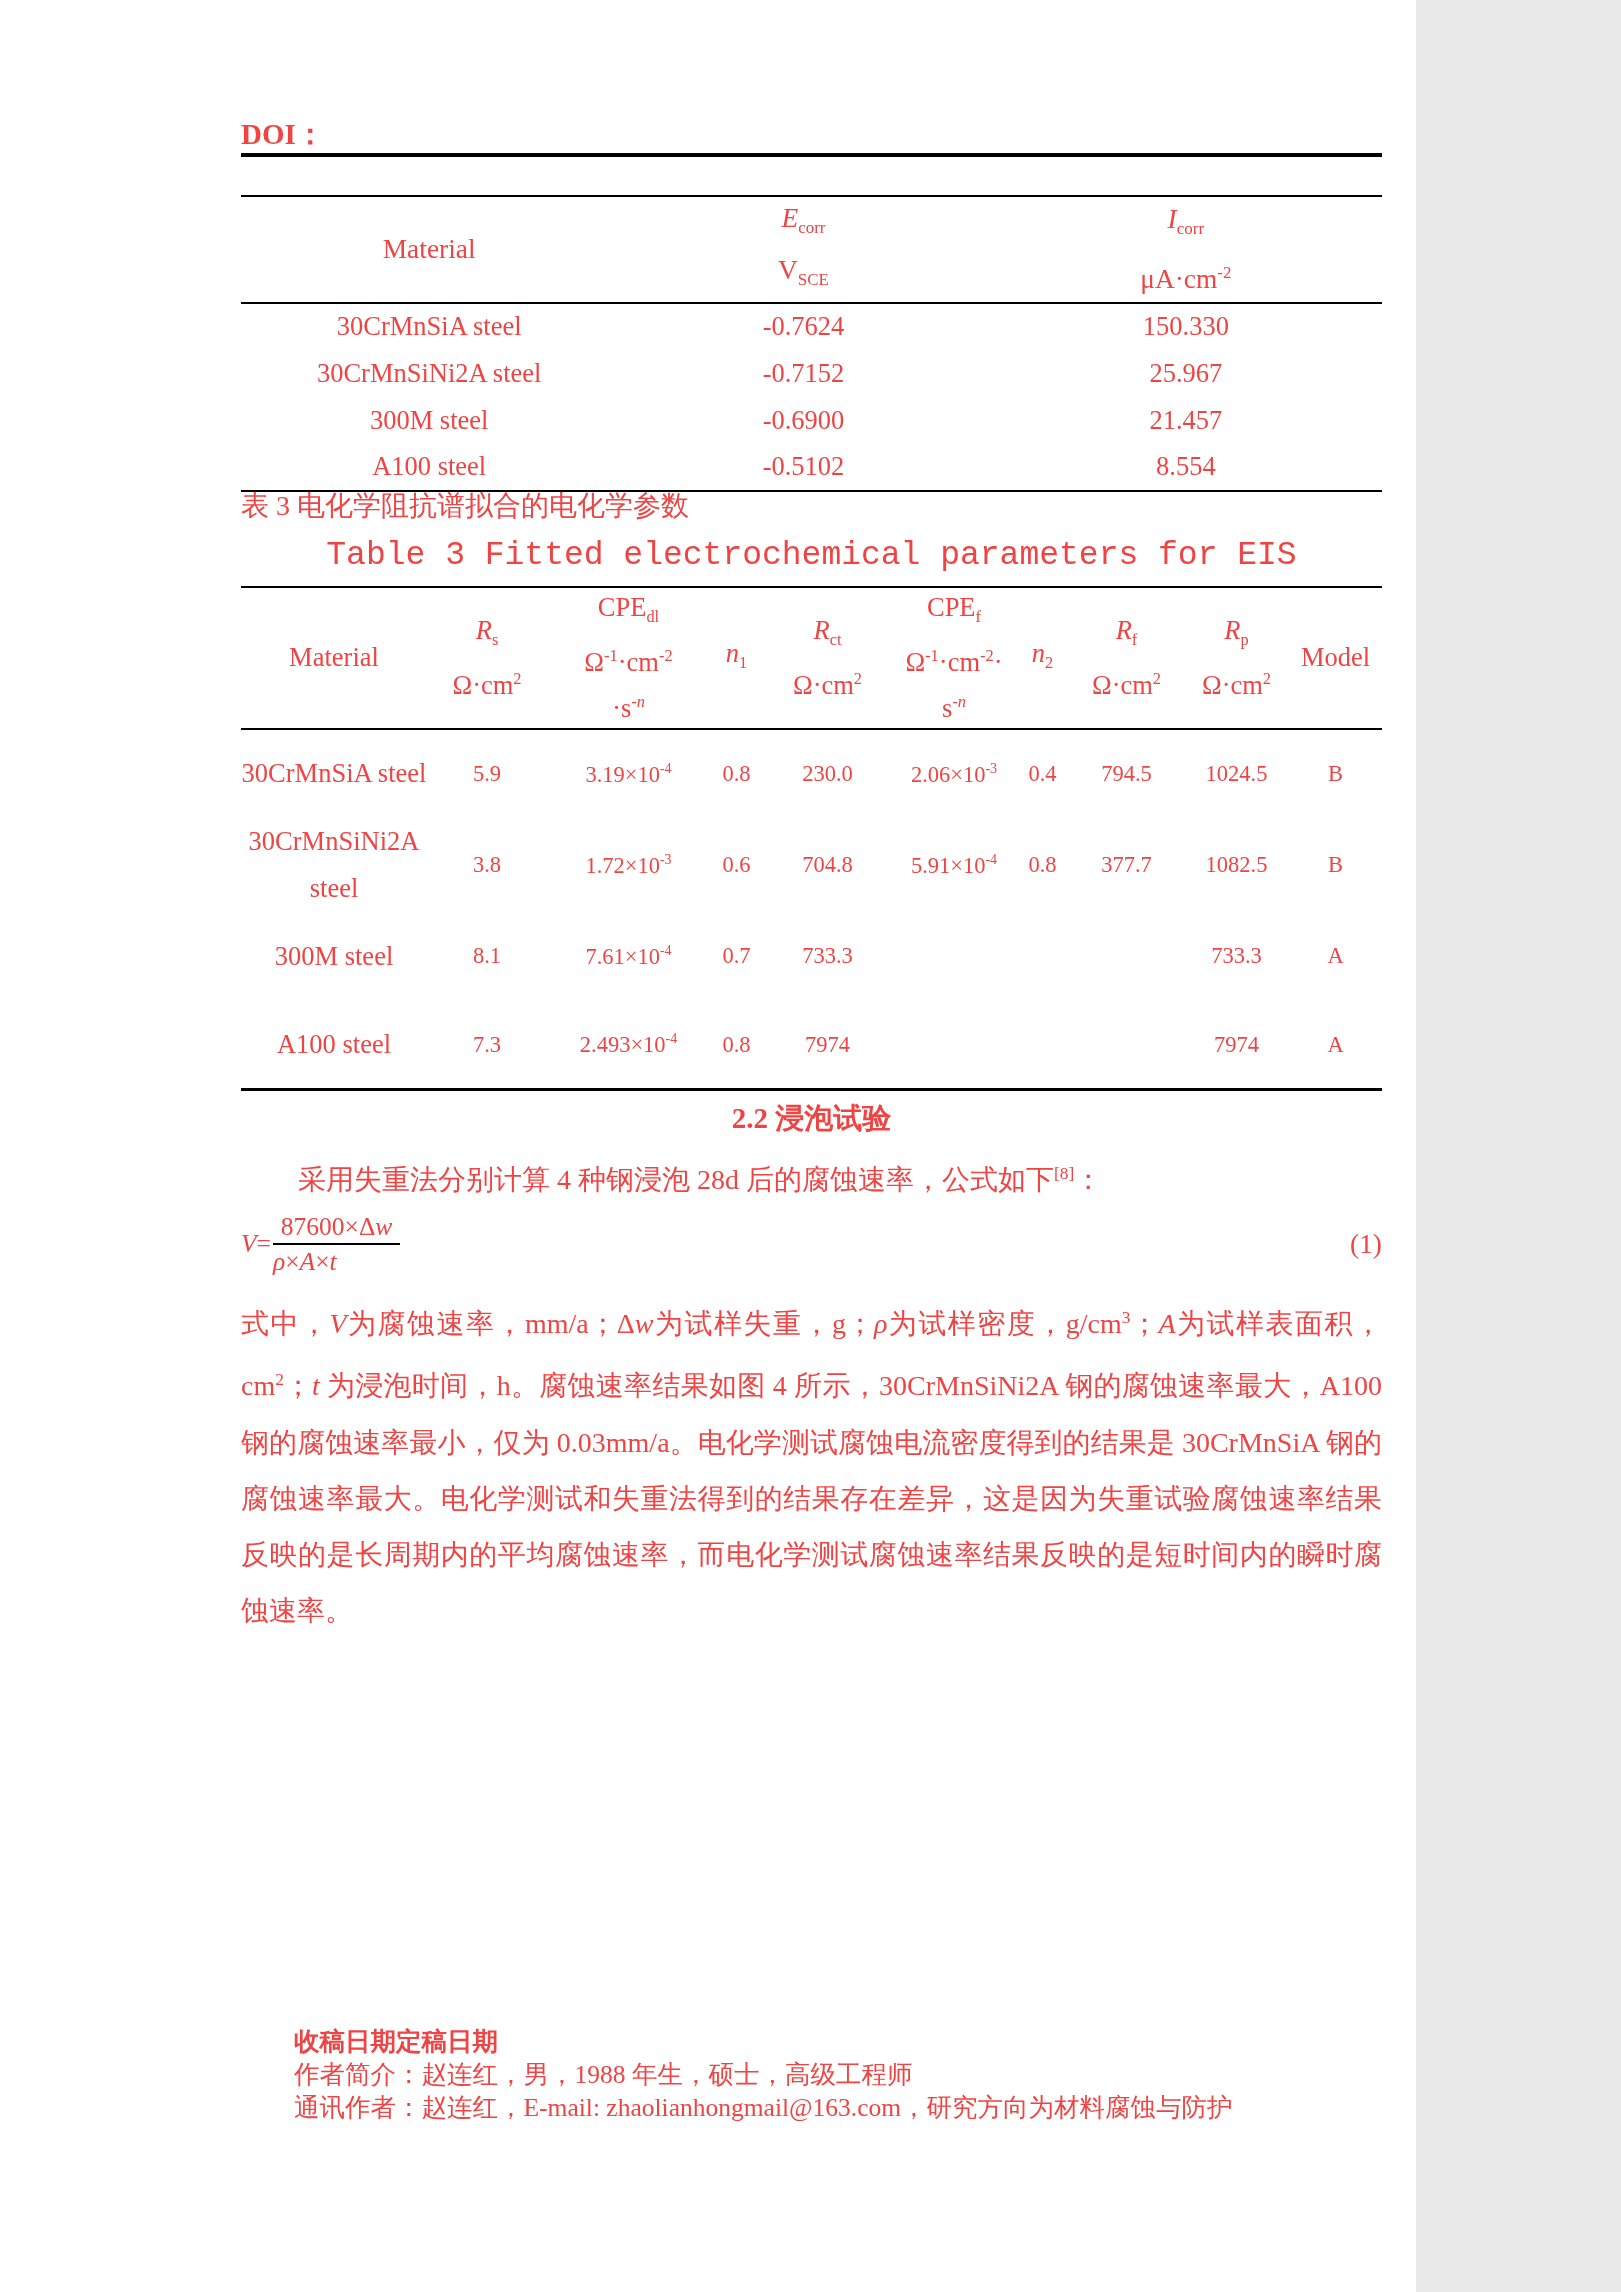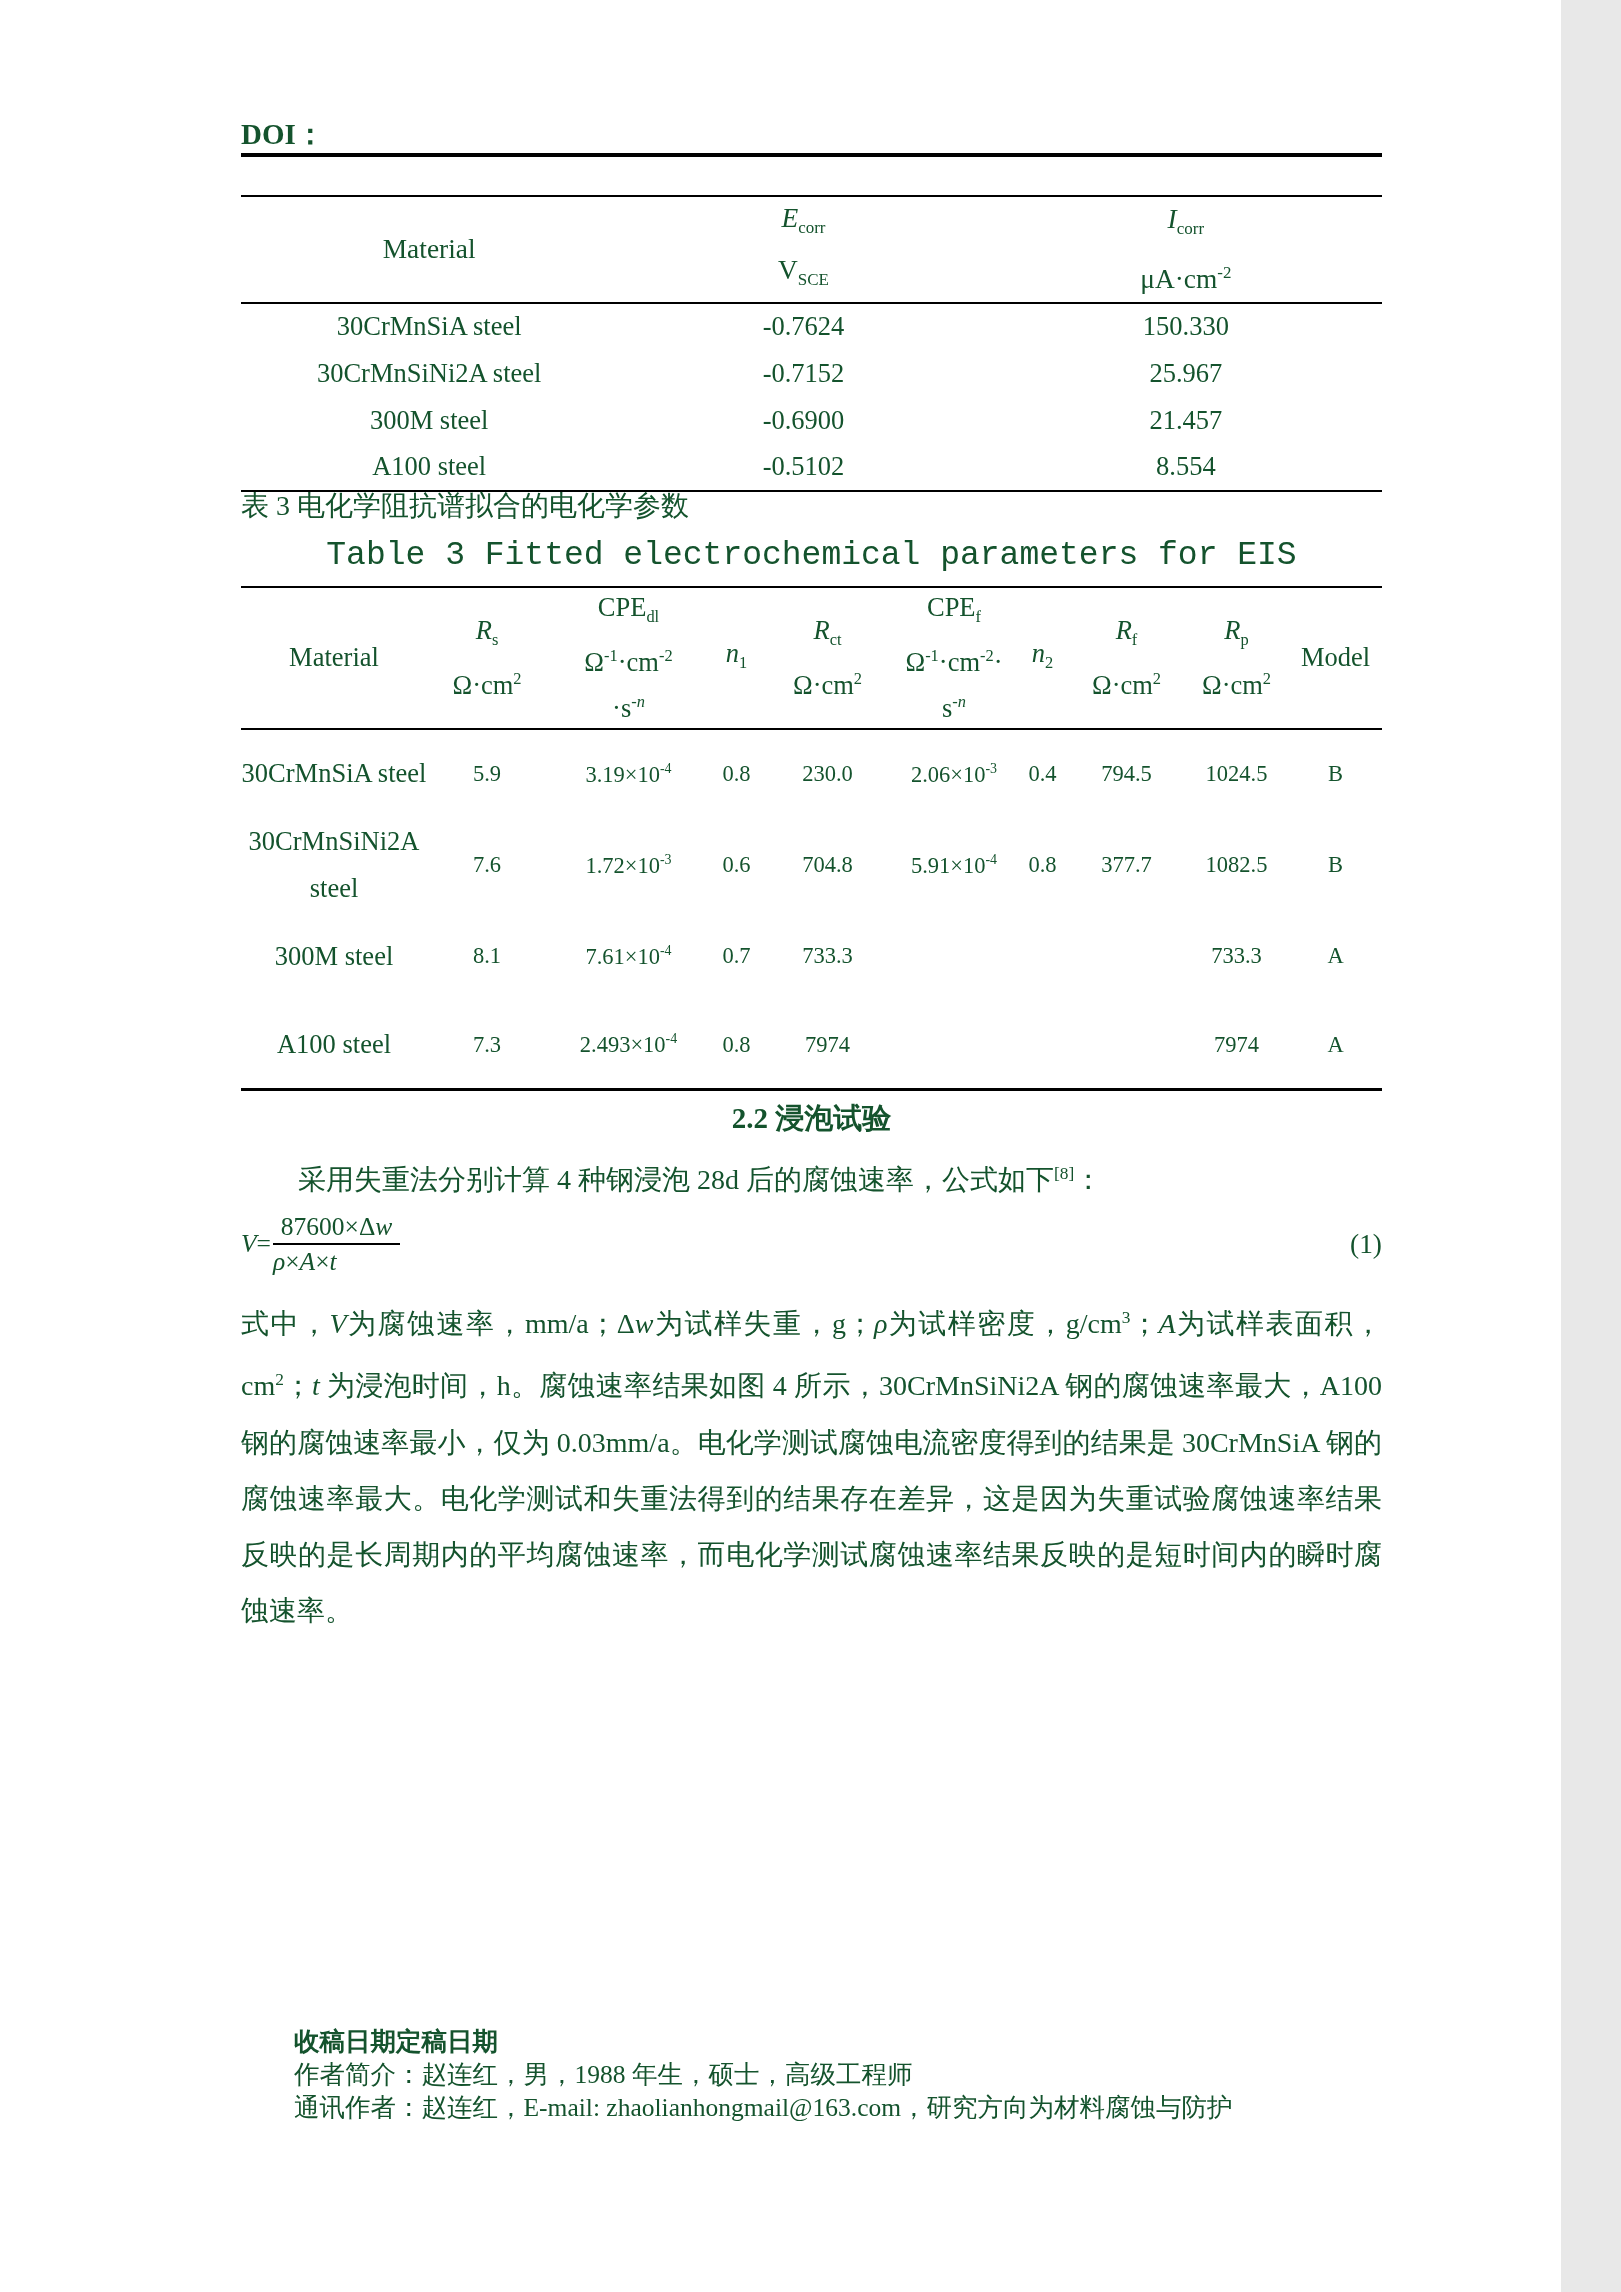--- a/index.html
+++ b/index.html
@@ -1,23 +1,22 @@
 <!DOCTYPE html>
 <html><head>
 <meta charset="utf-8">
 <style>
   html,body{margin:0;padding:0;background:#e8e8e8;}
   .page{
     position:relative;
-    width:1525px;height:2293px;
+    width:1416px;height:2293px;
     background:#ffffff;
     font-family:"Liberation Serif","DejaVu Serif",serif;
-    color:#14532d;
+    color:#ef4444;
     overflow:hidden;
-    padding-left:36px;
   }
   .abs{position:absolute;}
   .content-left{left:241px;width:1141px;}
 
   .doi{top:116px;font-size:29px;font-weight:bold;line-height:37px;}
   .rule{top:153px;height:3.9px;background:#000;}
 
   
   table{border-collapse:collapse;table-layout:fixed;width:1141px;}
   th,td{text-align:center;vertical-align:middle;padding:0;font-weight:normal;overflow:hidden;}
@@ -151,21 +150,21 @@
         <td>0.8</td>
         <td>230.0</td>
         <td>2.06×10<sup>-3</sup></td>
         <td>0.4</td>
         <td>794.5</td>
         <td>1024.5</td>
         <td>B</td>
       </tr>
         <tr>
         <td class="mat">30CrMnSiNi2A steel</td>
-        <td>7.6</td>
+        <td>3.8</td>
         <td>1.72×10<sup>-3</sup></td>
         <td>0.6</td>
         <td>704.8</td>
         <td>5.91×10<sup>-4</sup></td>
         <td>0.8</td>
         <td>377.7</td>
         <td>1082.5</td>
         <td>B</td>
       </tr>
         <tr>

